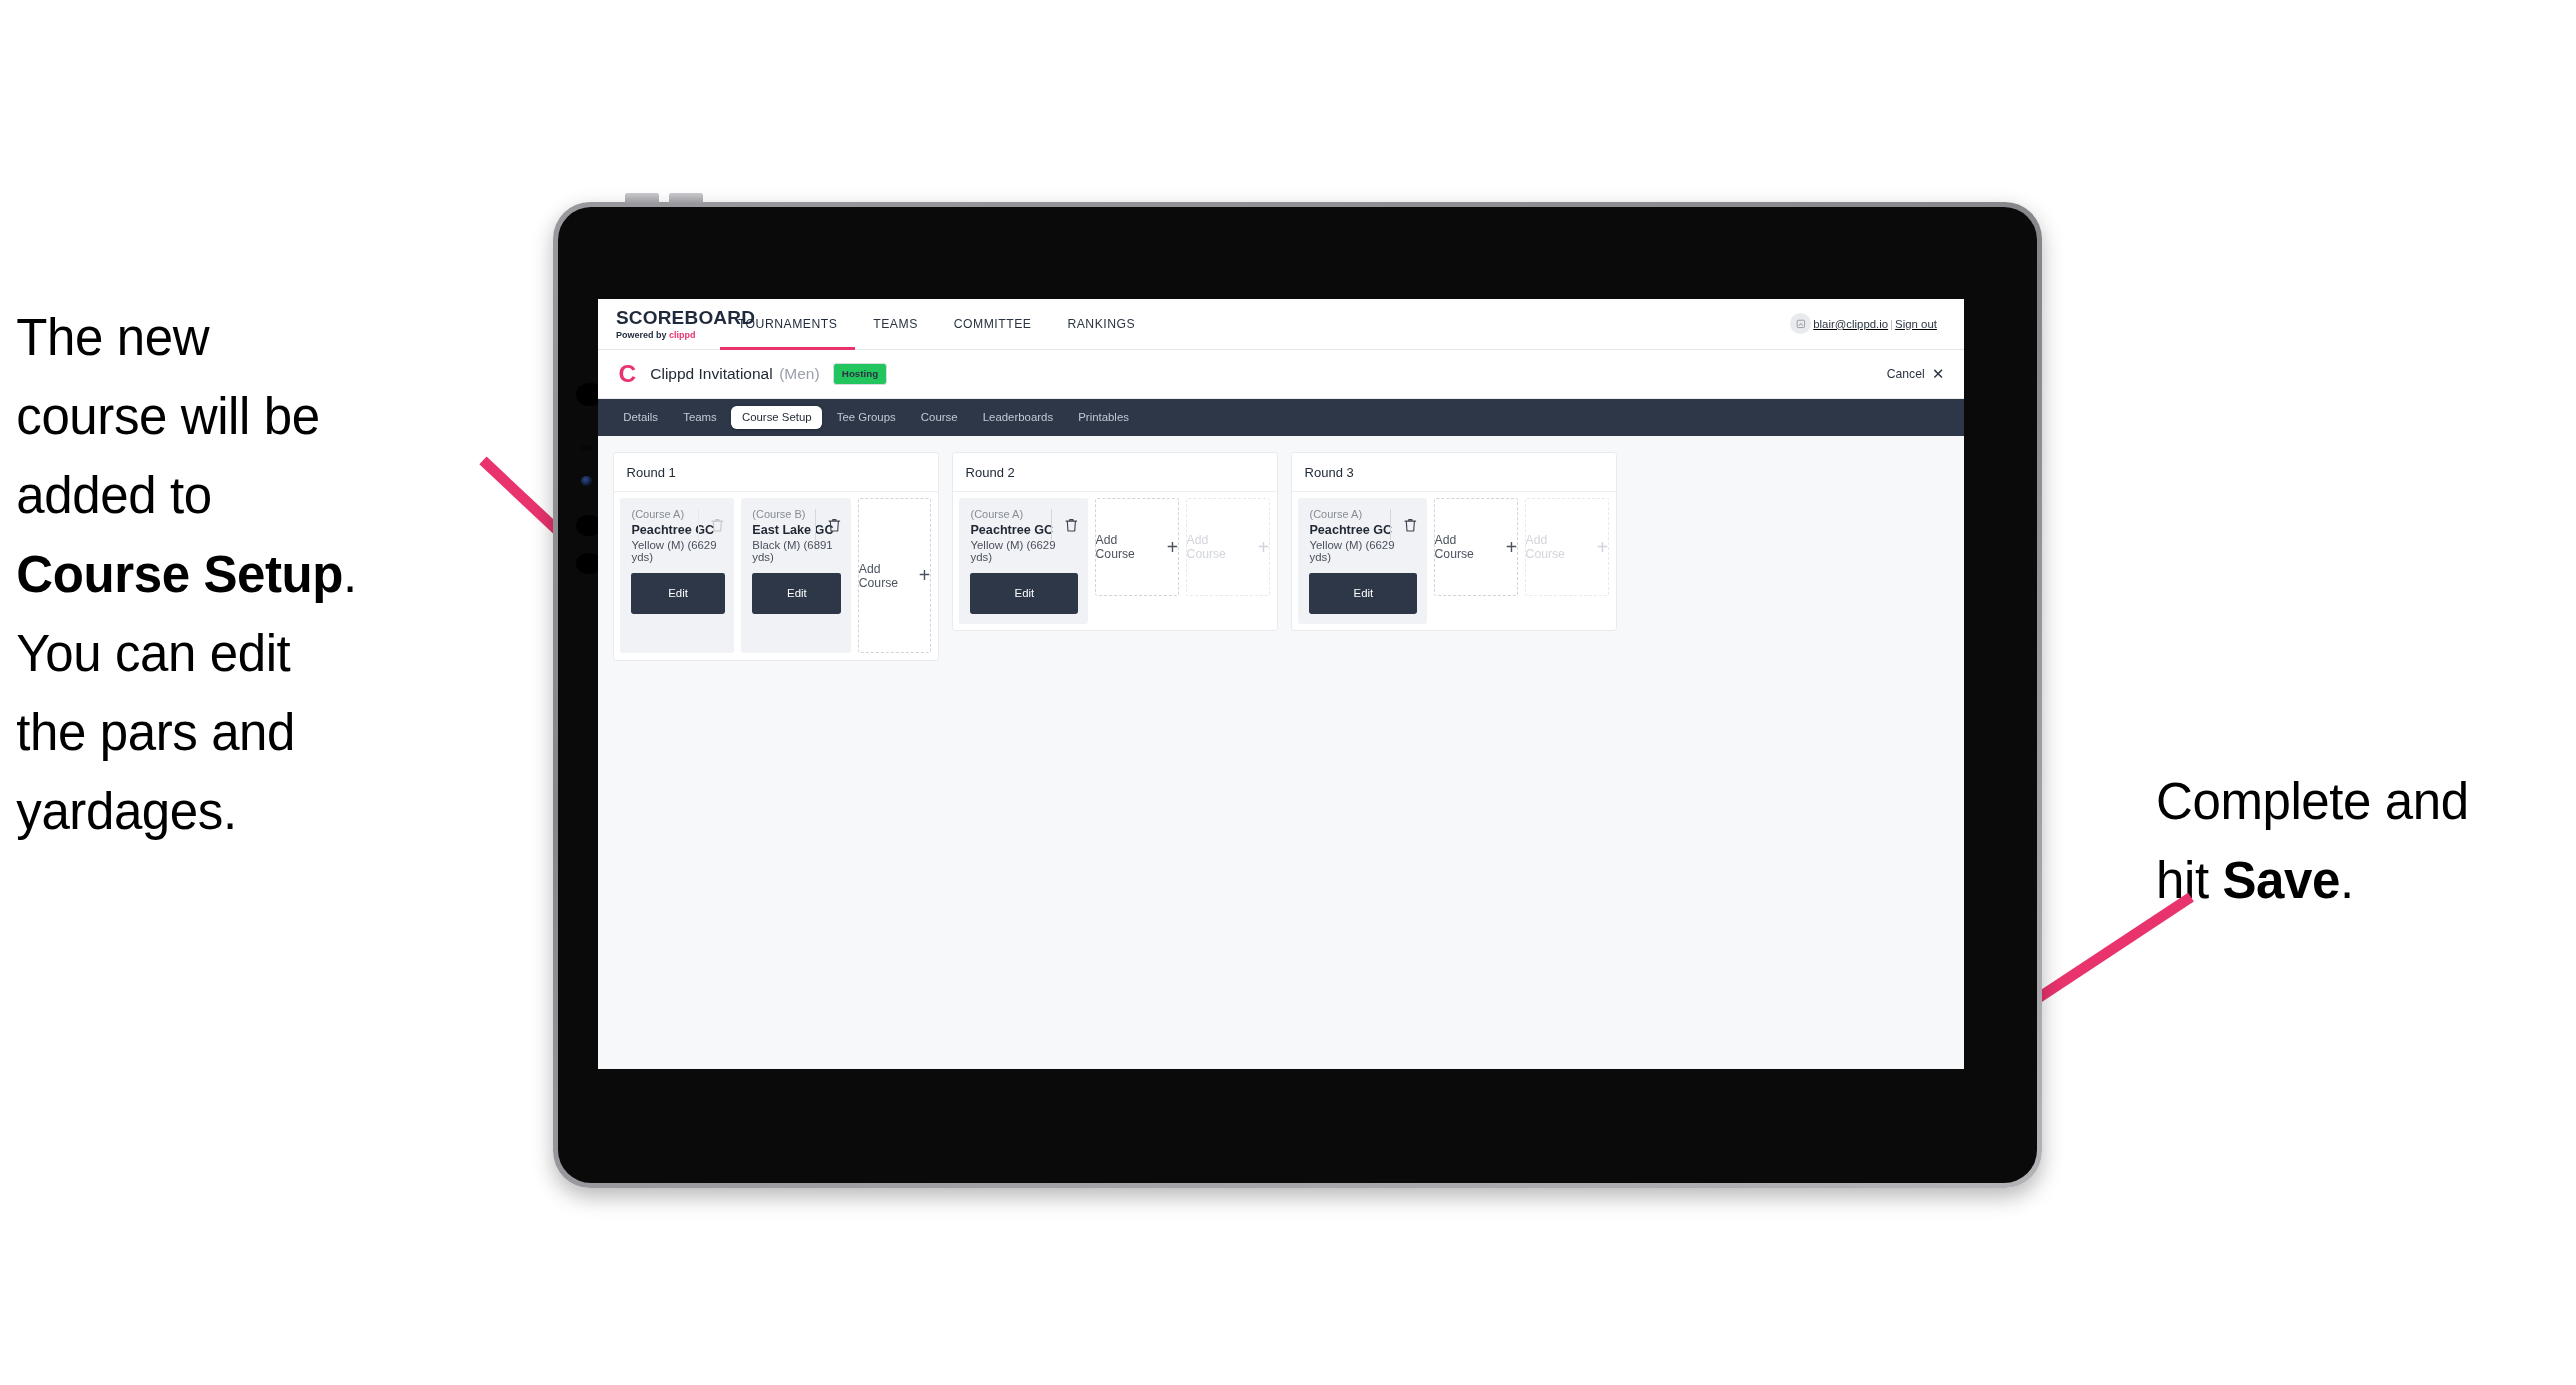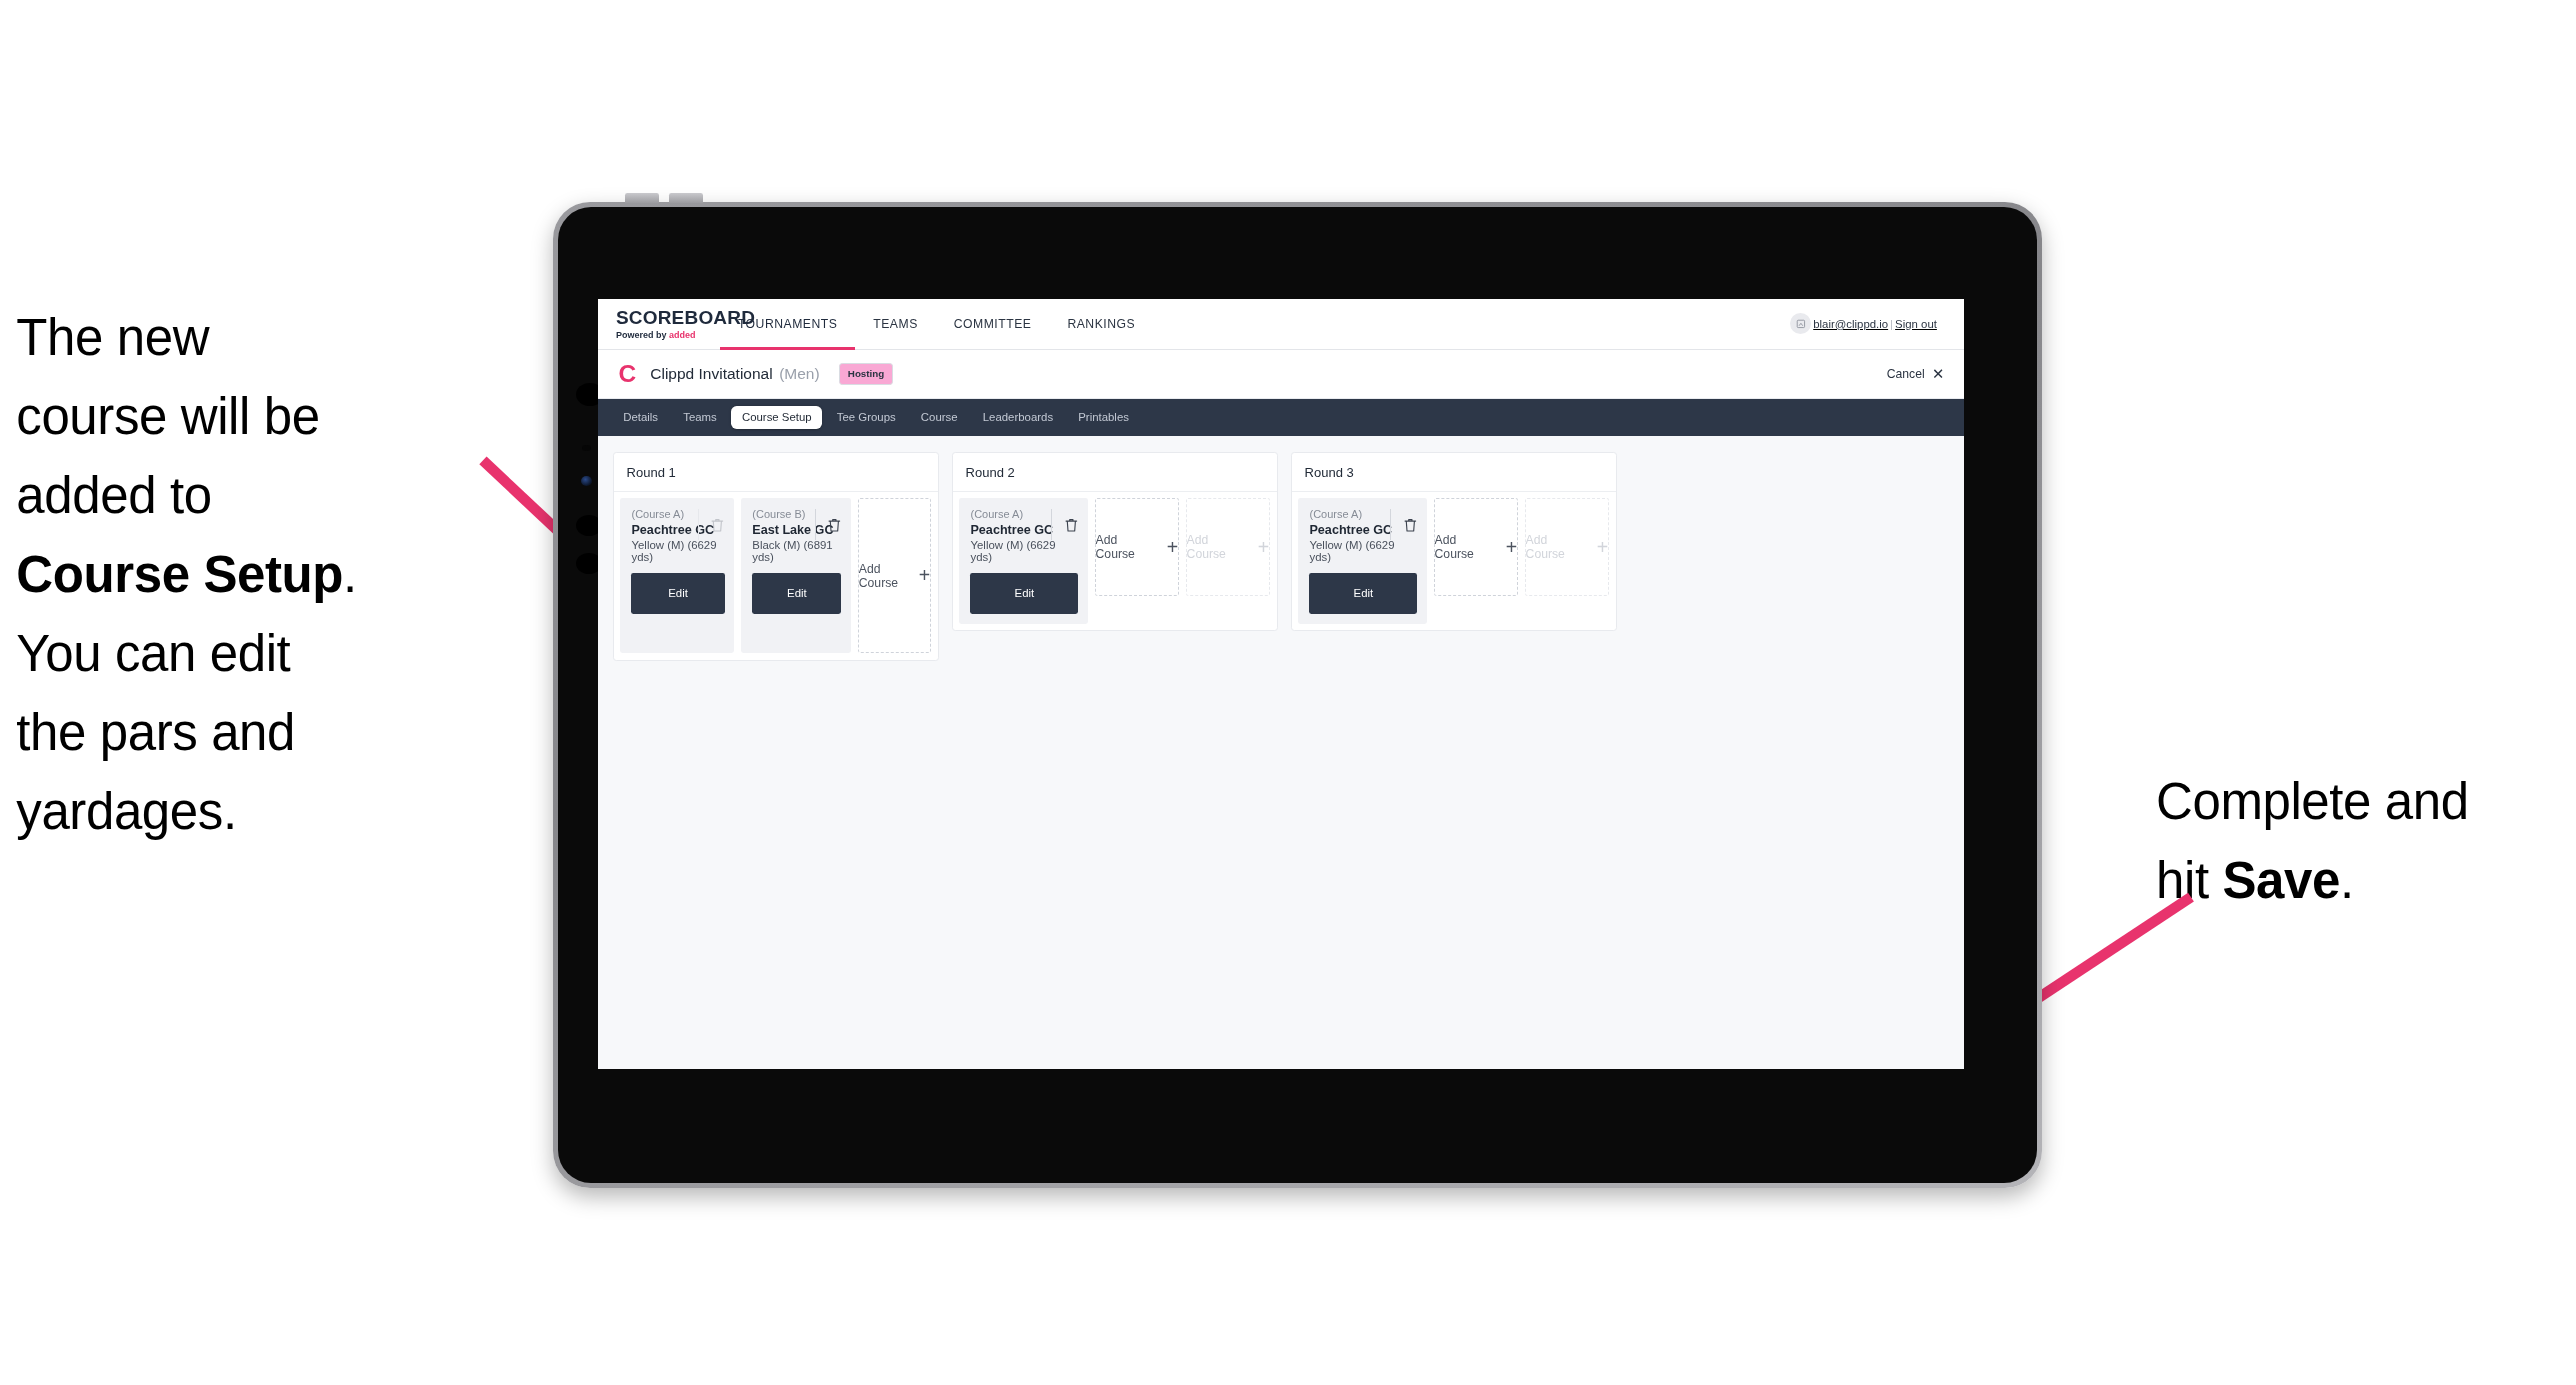--- a/index.html
+++ b/index.html
@@ -125,23 +125,23 @@
   }
   .t-logo {
     width: 23px; height: 23px; margin-right: 11.4px;
     display:flex; align-items:center; justify-content:center;
     color:#e8336d; font-weight: 700; font-size: 24.5px;
     font-family: "Liberation Sans", sans-serif; line-height: 1;
   }
   .t-name { font-size: 15.5px; color:#222b38; }
   .t-gender { font-size: 15.5px; color:#9aa0ab; margin-left: 6.5px; }
   .t-badge {
-    margin-left: 19px; font-size: 9.8px; font-weight:700; color:#2b3442;
+    margin-left: 13px; font-size: 9.8px; font-weight:700; color:#2b3442;
     border: 0.8px solid #d9dce2; border-radius: 3.3px; padding: 4.9px 8.2px;
-    background:#f9a8d4;
+    background:#22c55e;
   }
   .t-cancel {
     margin-left:auto; display:flex; align-items:center; gap:7.3px;
     font-size: 12.2px; color:#2b3442; cursor:pointer;
   }
   .xglyph { font-size: 14.7px; line-height: 1; }
 
   
   .stabs {
     height: 37px; background:#2d3748;
@@ -238,21 +238,21 @@
       <div class="sensor s2"></div>
       <div class="sensor s3"></div>
       <div class="sensor s4"></div>
       <div class="sensor s5"></div>
 
       <div class="app">
 
         <div class="topbar">
           <div class="brand">
             <div class="brand-title">SCOREBOARD</div>
-            <div class="brand-sub"><span>Powered by </span><span class="clippd">added</span></div>
+            <div class="brand-sub"><span>Powered by </span><span class="clippd">clippd</span></div>
           </div>
           <div class="nav-items">
             <div class="nav-item active">
                 <span>TOURNAMENTS</span>
               </div>
             <div class="nav-item">
                 <span>TEAMS</span>
               </div>
             <div class="nav-item">
                 <span>COMMITTEE</span>

